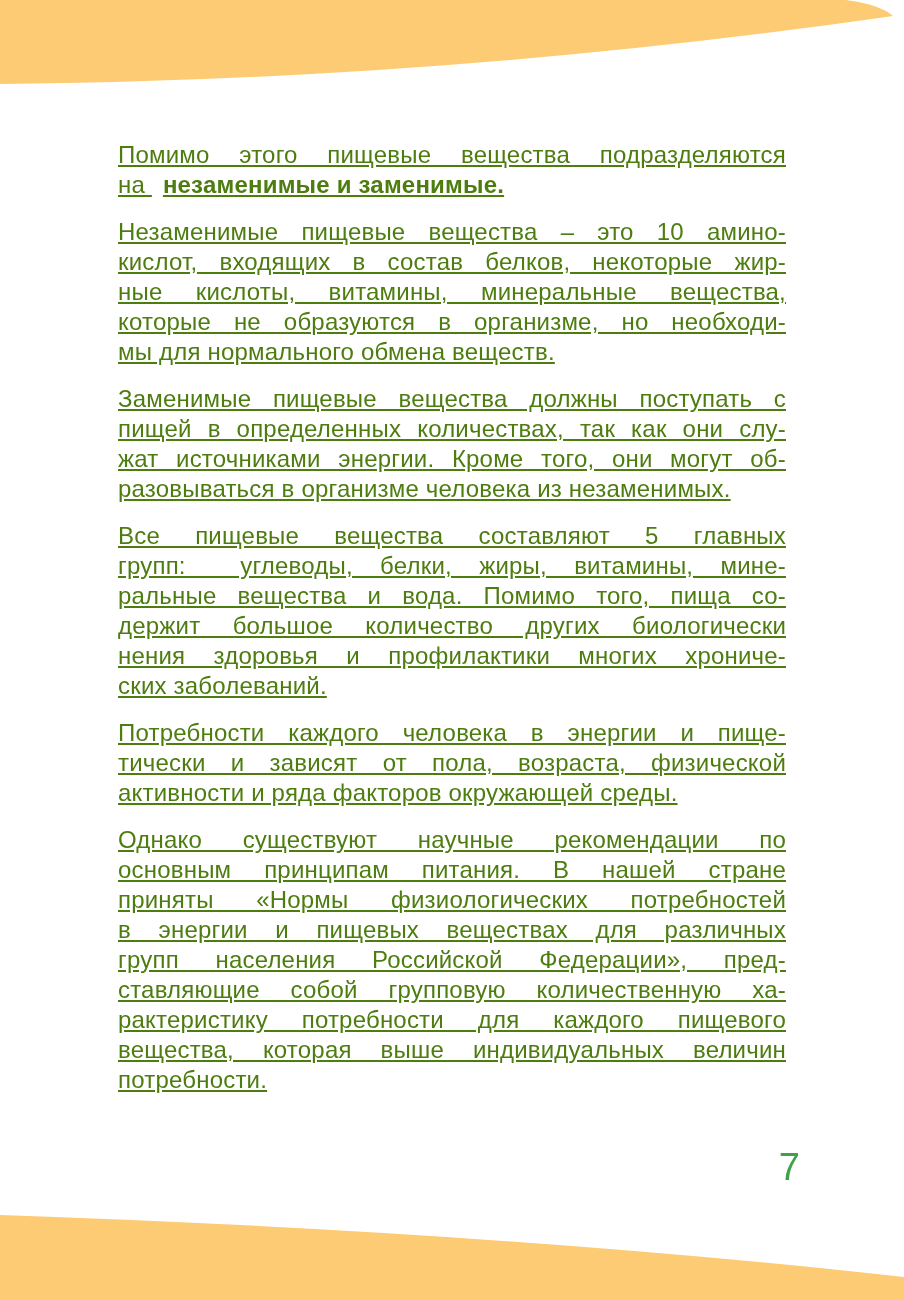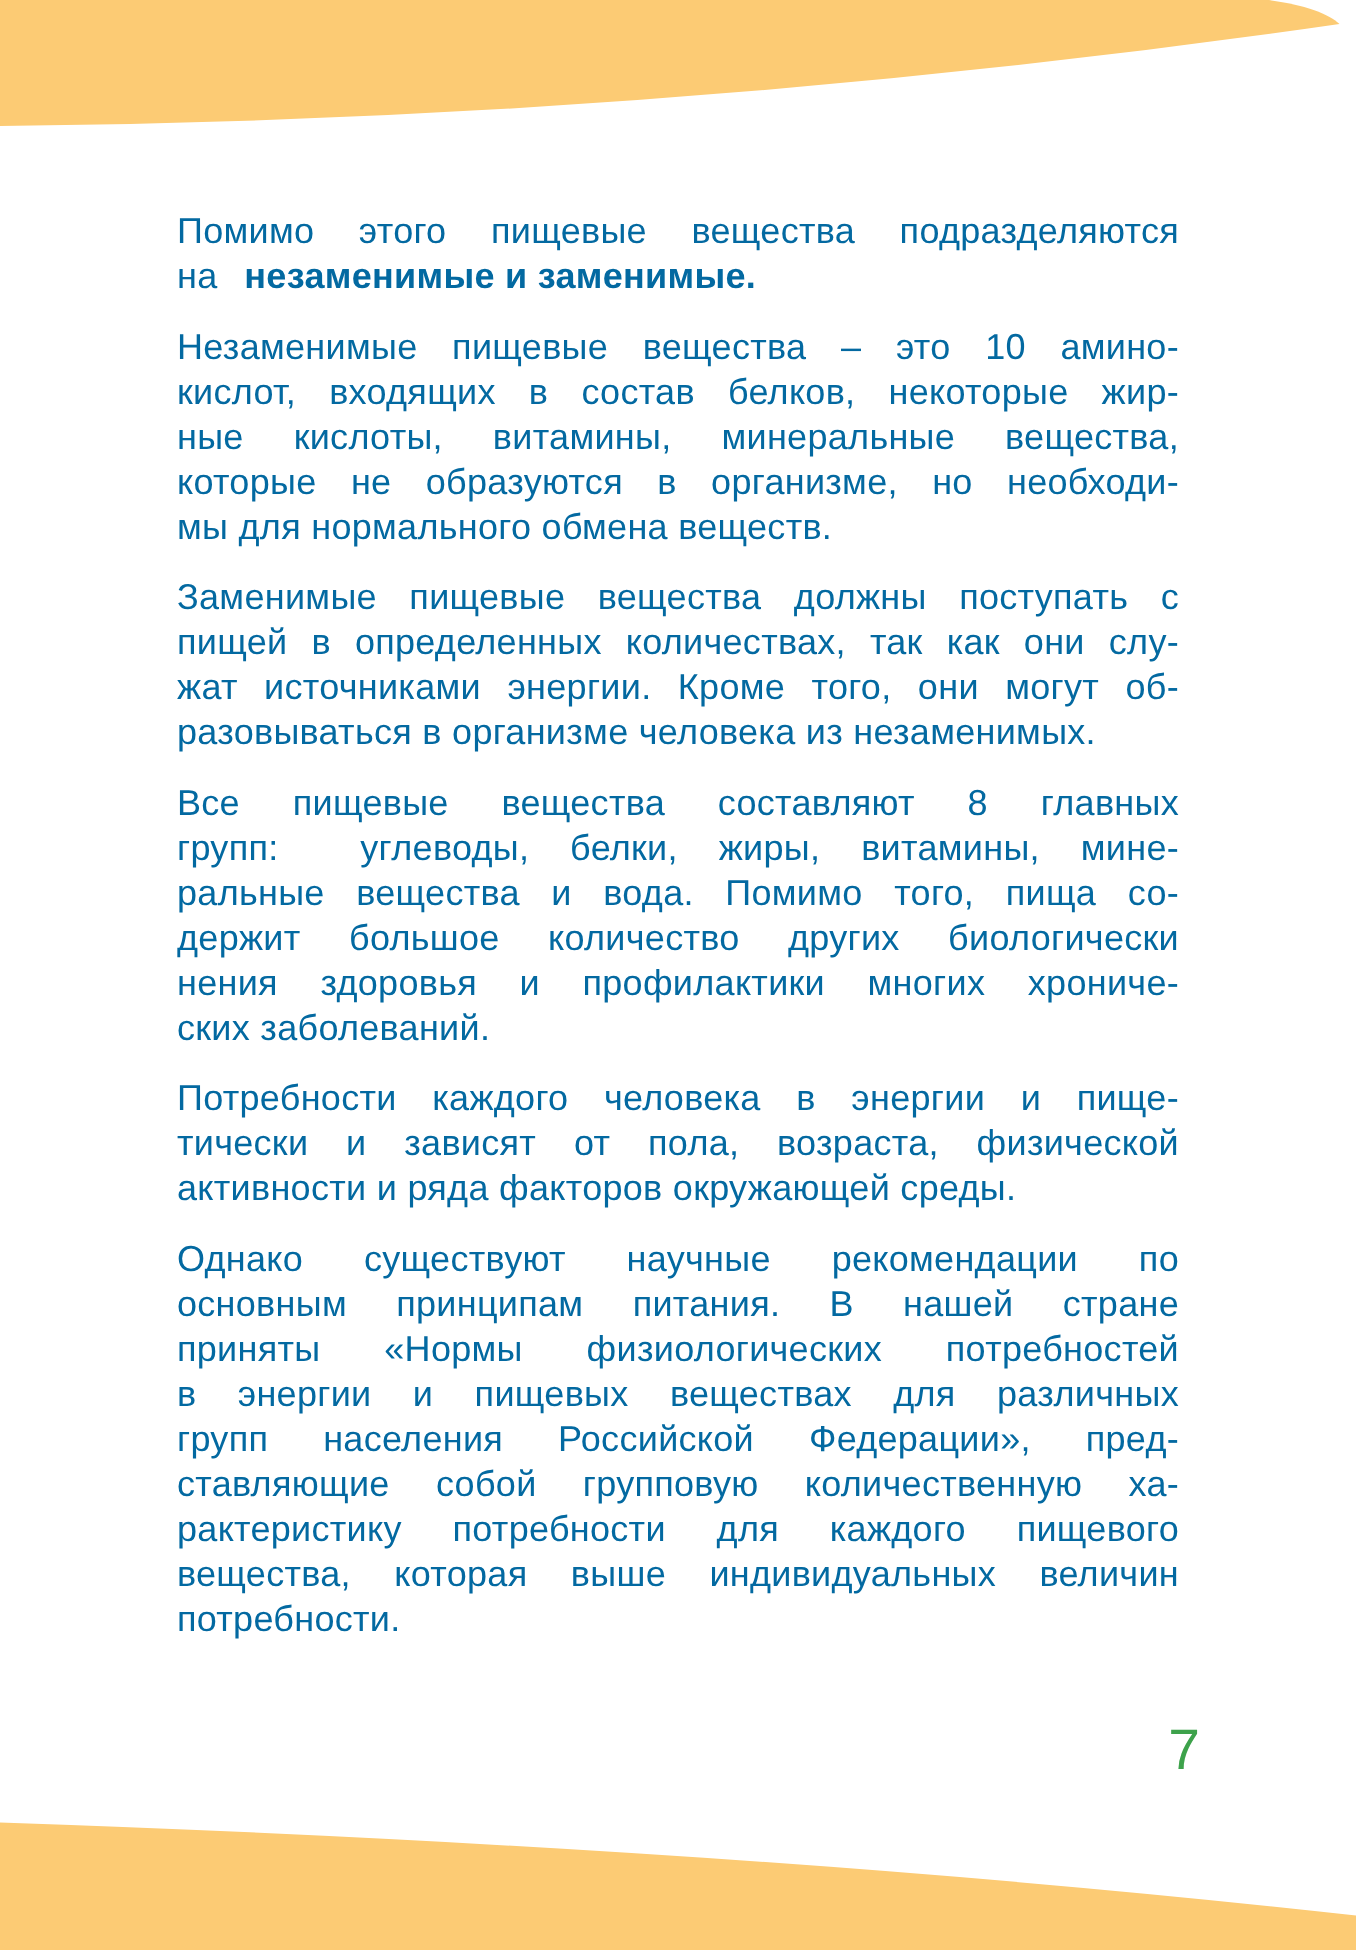--- a/index.html
+++ b/index.html
@@ -18,24 +18,25 @@
     height: 90px;
     display: block;
   }
   .banner-top { top: 0; }
   .banner-bottom { top: 1210px; }
   .text-block {
     position: absolute;
     left: 118px;
     top: 140px;
     width: 668px;
-    color: #0369a1;
+    color: #4d7c0f;
     font-size: 24px;
     line-height: 30px;
     letter-spacing: 0.2px;
+    text-decoration: underline;
   }
   .para { margin: 0 0 17px 0; }
   .line {
     text-align: justify;
     text-align-last: justify;
     white-space: nowrap;
   }
   .line.last {
     text-align-last: left;
   }
@@ -70,21 +71,21 @@
         <div class="line"><span>которые не образуются в организме, но необходи-</span></div>
         <div class="line last"><span>мы для нормального обмена веществ.</span></div>
       </div>
       <div class="para">
         <div class="line"><span>Заменимые пищевые вещества должны поступать с</span></div>
         <div class="line"><span>пищей в определенных количествах, так как они слу-</span></div>
         <div class="line"><span>жат источниками энергии. Кроме того, они могут об-</span></div>
         <div class="line last"><span>разовываться в организме человека из незаменимых.</span></div>
       </div>
       <div class="para">
-        <div class="line"><span>Все пищевые вещества составляют 8 главных</span></div>
+        <div class="line"><span>Все пищевые вещества составляют 5 главных</span></div>
         <div class="line"><span>групп:&nbsp; углеводы, белки, жиры, витамины, мине-</span></div>
         <div class="line"><span>ральные вещества и вода. Помимо того, пища со-</span></div>
         <div class="line"><span>держит большое количество других биологически</span></div>
         <div class="line"><span>нения здоровья и профилактики многих хрониче-</span></div>
         <div class="line last"><span>ских заболеваний.</span></div>
       </div>
       <div class="para">
         <div class="line"><span>Потребности каждого человека в энергии и пище-</span></div>
         <div class="line"><span>тически и зависят от пола, возраста, физической</span></div>
         <div class="line last"><span>активности и ряда факторов окружающей среды.</span></div>

